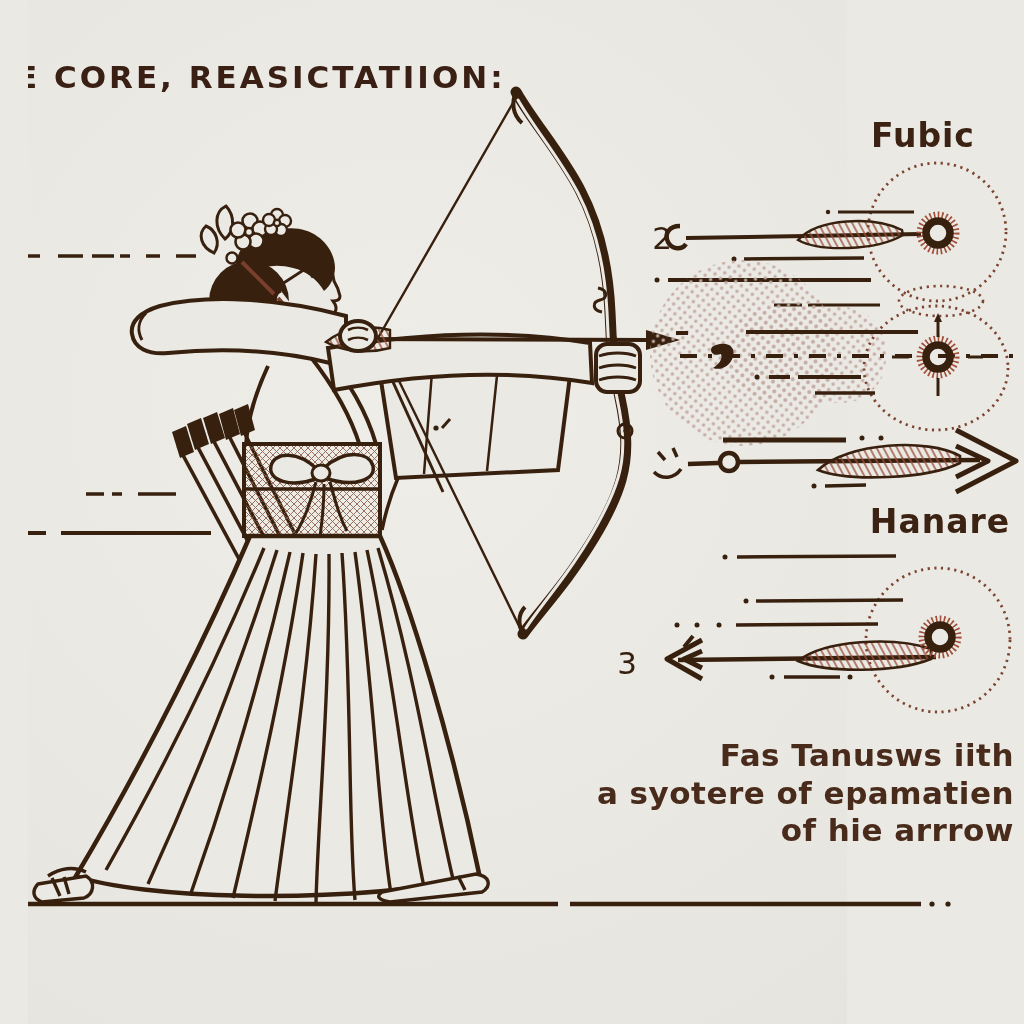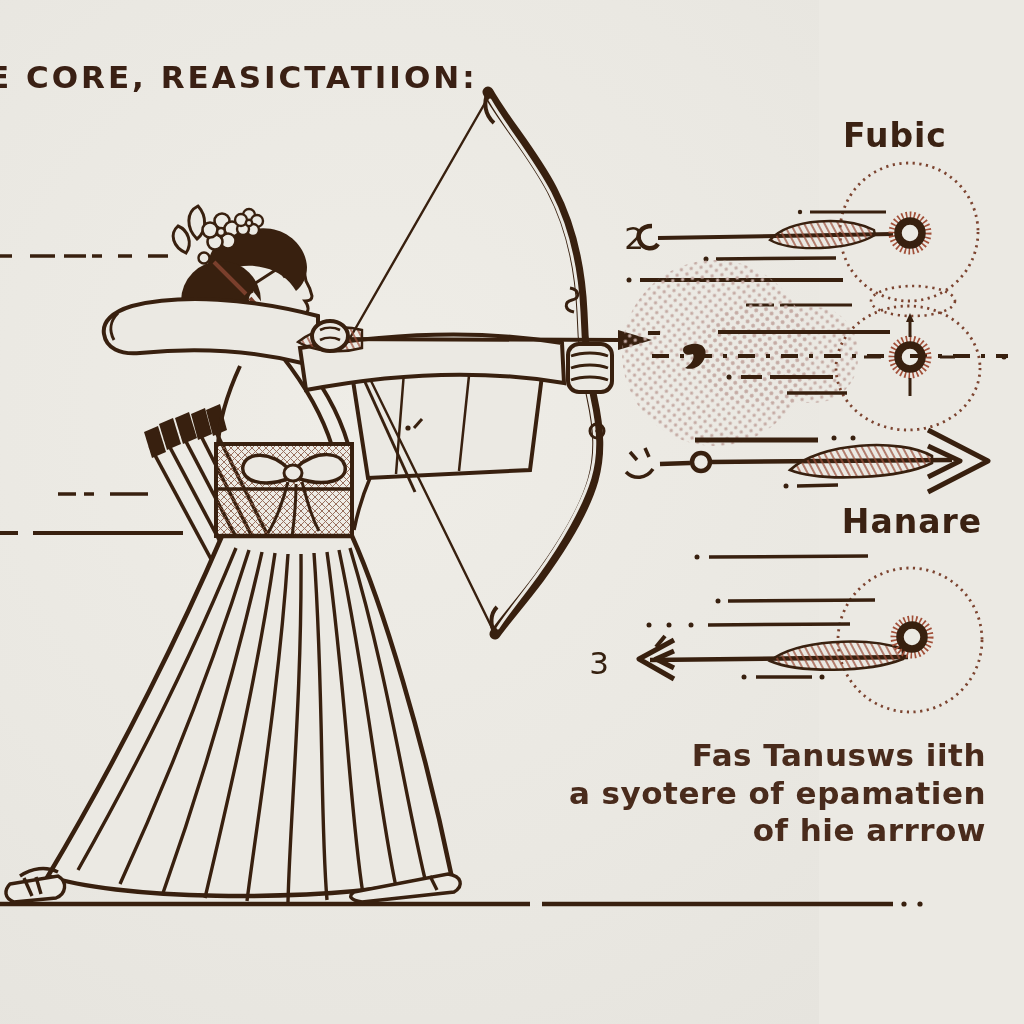--- a/index.html
+++ b/index.html
@@ -3,21 +3,21 @@
 <meta charset="utf-8">
 <style>
   html,body{margin:0;padding:0;}
   body{
     width:1024px;height:1024px;
     background:#ebe9e3;
     font-family:"DejaVu Sans","Liberation Sans",sans-serif;
     overflow:hidden;
   }
   .stage{position:relative;width:819px;height:1024px;
-    background:radial-gradient(circle at 46% 40%, #efede7 0%, #eae8e2 62%, #e6e4de 100%);}
+    background:radial-gradient(circle at 46% 40%, #efede7 0%, #eae8e2 62%, #e6e4de 100%);margin-left:28px;}
   svg{position:absolute;left:0;top:0;}
   text{fill:#3b2213;}
   .title-text{font-size:31px;font-weight:bold;letter-spacing:3px;fill:#3a2014;}
   .label-text{font-size:33px;font-weight:bold;letter-spacing:1px;fill:#3b2213;}
   .num-text{font-size:31px;fill:#35200f;}
   .caption-text{font-size:31px;font-weight:bold;letter-spacing:.5px;fill:#492b1c;}
   .ink{stroke:#38200f;fill:none;}
   .inkfill{fill:#38200f;stroke:none;}
   .bgfill{fill:#ebe9e3;}
 </style>

